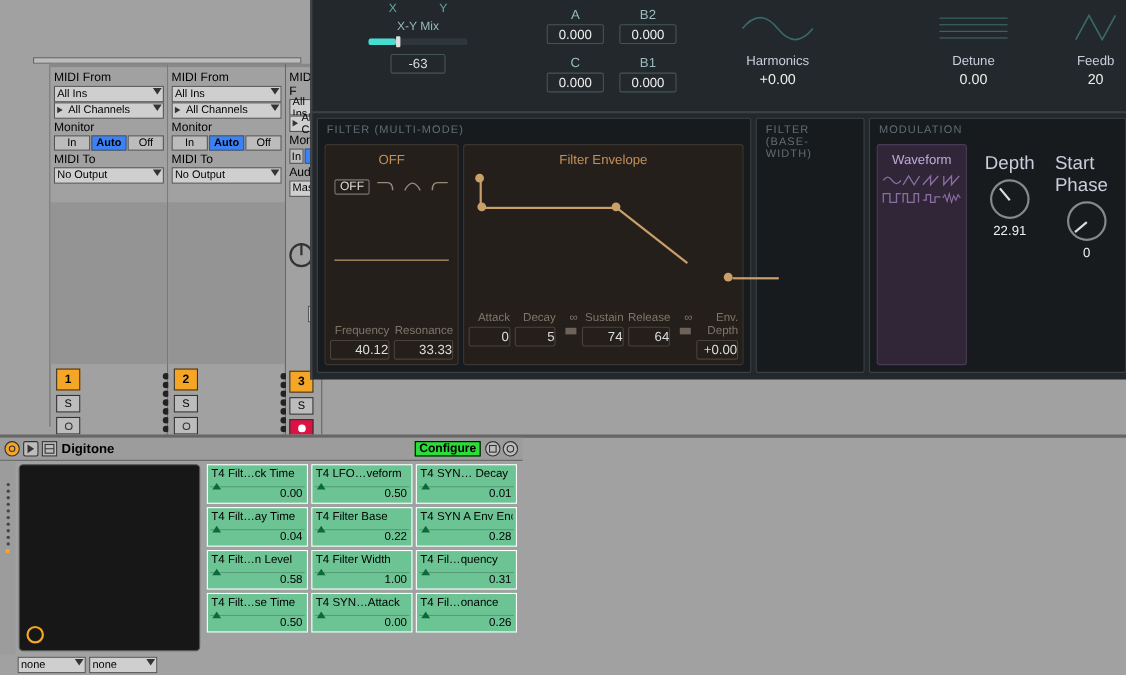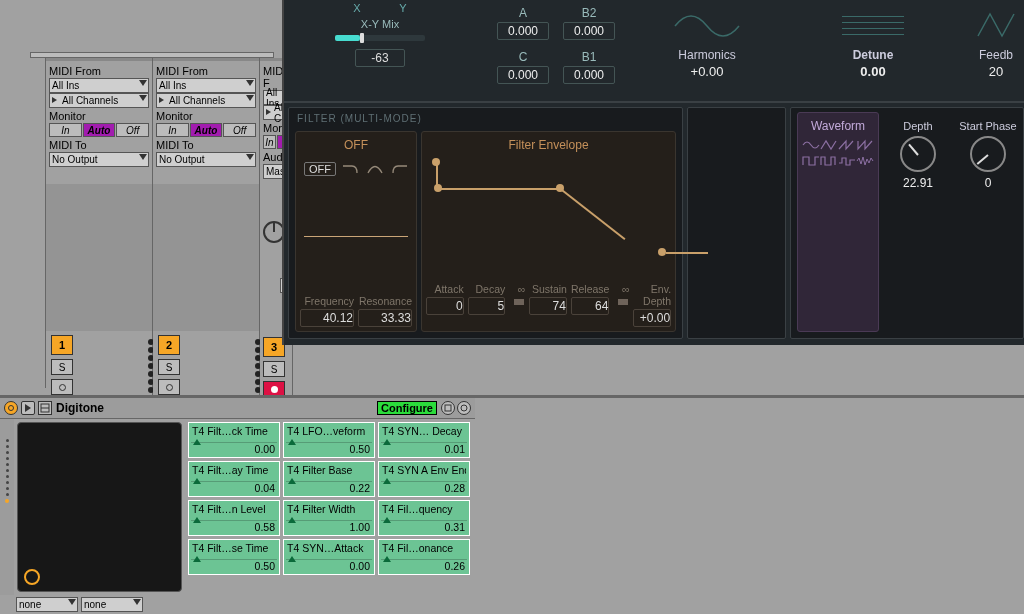--- a/index.html
+++ b/index.html
@@ -8,23 +8,23 @@
   
   .track-area { position:absolute; left:16px; top:58px; display:flex; }
   .spacer-left { width:30px; height:330px; background:#a1a1a1; border-right:1px solid #666; }
   .track-col { width:107px; background:#a1a1a1; border-right:1px solid #666; padding:0; display:flex; flex-direction:column; }
   .track-col.narrow { width:33px; }
   .track-head { border-top:3px solid #888; background:#a1a1a1; padding:2px 3px; }
   .label { color:#000; font-size:11px; margin:2px 0 1px 0; }
   .sel { width:100%; height:15px; background:#cfcfcf; border:1px solid #555; font-size:10px; padding:0 2px; position:relative; display:flex; align-items:center; }
   .sel .arrow { position:absolute; right:1px; top:1px; width:0;height:0; border-left:4px solid transparent; border-right:4px solid transparent; border-top:6px solid #333; }
   .sel .pre-arrow { position:absolute; left:2px; top:3px; width:0;height:0; border-top:3.5px solid transparent; border-bottom:3.5px solid transparent; border-left:5px solid #333; }
-  .monrow { display:flex; gap:1px; margin-top:1px;font-style:italic; }
+  .monrow { display:flex; gap:1px; margin-top:1px; }
   .monbtn { flex:1; height:14px; background:#bcbcbc; border:1px solid #555; font-size:10px; display:flex; align-items:center; justify-content:center; }
-  .monbtn.active { background:#a21caf; font-weight:bold; }
+  .monbtn.active { background:#3b82f6; font-weight:bold; }
   .clip-region { flex:1; background:#949494; height:70px; }
   .dot-col-zone { flex:1; display:flex; align-items:flex-start; justify-content:center; padding-top:4px; }
   .dots { margin-left:70px; display:flex; flex-direction:column; gap:2px; padding-top:4px;}
   .dot { width:6px; height:6px; border-radius:50%; background:#222; }
   .track-btns { padding:4px 5px; }
   .numbox { width:22px; height:20px; background:#f6a626; border:1px solid #333; display:flex; align-items:center; justify-content:center; font-weight:bold; margin-bottom:4px; }
   .sbox { width:22px; height:16px; background:#bcbcbc; border:1px solid #333; display:flex; align-items:center; justify-content:center; margin-bottom:4px; font-size:10px;}
   .recbox { width:22px; height:16px; background:#bcbcbc; border:1px solid #333; display:flex; align-items:center; justify-content:center; }
   .recdot { width:7px; height:7px; border-radius:50%; border:1px solid #333; }
   .recbox.active { background:#d14; }
@@ -73,21 +73,21 @@
   .pv .inf { width:10px;height:6px;background:#6e635a;display:inline-block;margin:0 1px;}
   .env-dot{ width:8px;height:8px;background:#c9a06a;border-radius:50%;position:absolute;}
   .env-line{ position:absolute;background:#c9a06a;height:1.5px;}
   .panel.mod .panel-body{flex-direction:row;}
   .panel.mod .wave-tabs{background:#302638;border:1px solid #4a3a55;border-radius:3px;width:100%;padding:6px 4px;}
   .wave-tabs .wt-title{text-align:center;color:#c1a9d9;font-size:12px;margin-bottom:6px;}
   .wave-tabs .icons{display:flex;justify-content:space-around;}
   .wave-tabs svg{stroke:#8b6fa2;fill:none;}
   .knob-row{display:flex;gap:12px;margin-top:8px;justify-content:flex-start;padding-left:6px;}
   .knob{display:flex;flex-direction:column;align-items:center;width:58px;}
-  .knob .klabel{color:#ccd;font-size:11px;margin-bottom:4px;}
+  .knob .klabel{color:#ccd;font-size:17px;margin-bottom:4px;}
   .knob .dial{width:36px;height:36px;border:2px solid #888;border-radius:50%;position:relative;}
   .knob .dial .ind{position:absolute;width:2px;height:14px;background:#ddd;left:50%;top:3px;transform-origin:bottom center;}
   .knob .kval{color:#eee;font-size:12px;margin-top:4px;}
 
   
   .device-area { position:absolute; left:0; top:395px; right:0; height:215px; background:#a1a1a1; border-top:3px solid #666;}
   .device-header{ display:flex; align-items:center; padding:3px 4px; background:#9c9c9c; border-bottom:1px solid #666; width:475px;}
   .hbtn{ width:14px;height:14px;border:1px solid #333;border-radius:50%;margin-right:3px;display:flex;align-items:center;justify-content:center;}
   .hbtn.power{ background:#f6a626;}
   .hbtn.tri{ border-radius:2px;width:14px;height:14px;background:#bcbcbc;display:flex;align-items:center;justify-content:center;}
@@ -300,21 +300,21 @@
     </div>
     <div class="group big-param" style="left:378px;top:8px;width:90px;">
       <div class="icon sine-icon">
           <svg width="68" height="30" fill="none" stroke-width="1.5">
             <path d="M2 16 Q18 -4 34 16 Q50 36 66 16"></path>
           </svg>
         </div>
       <div class="pname">Harmonics</div>
       <div class="pval">+0.00</div>
     </div>
-    <div class="group big-param" style="left:544px;top:8px;width:90px;font-weight:bold;">
+    <div class="group big-param" style="left:556px;top:8px;width:90px;">
       <div class="icon detune-icon">
           <div></div>
           <div></div>
           <div></div>
           <div></div>
         </div>
       <div class="pname">Detune</div>
       <div class="pval">0.00</div>
     </div>
     <div class="group big-param" style="left:682px;top:8px;width:60px;">
@@ -395,23 +395,25 @@
             <div class="pv">
                 <div class="lbl">Env. Depth</div>
                 <div class="v">+0.00</div>
               </div>
           </div>
         </div>
       </div>
     </div>
 
     <div class="panel base">
+      <div class="panel-title">FILTER (BASE-WIDTH)</div>
     </div>
 
     <div class="panel mod">
+      <div class="panel-title">MODULATION</div>
       <div class="panel-body">
         <div class="wave-tabs">
           <div class="wt-title">Waveform</div>
           <div class="icons">
             <svg width="18" height="12">
                 <path d="M1 6 Q5 0 9 6 Q13 12 17 6" stroke-width="1.2"></path>
               </svg>
             <svg width="18" height="12">
                 <path d="M1 10 L6 2 L11 10 L16 2" stroke-width="1.2"></path>
               </svg>

